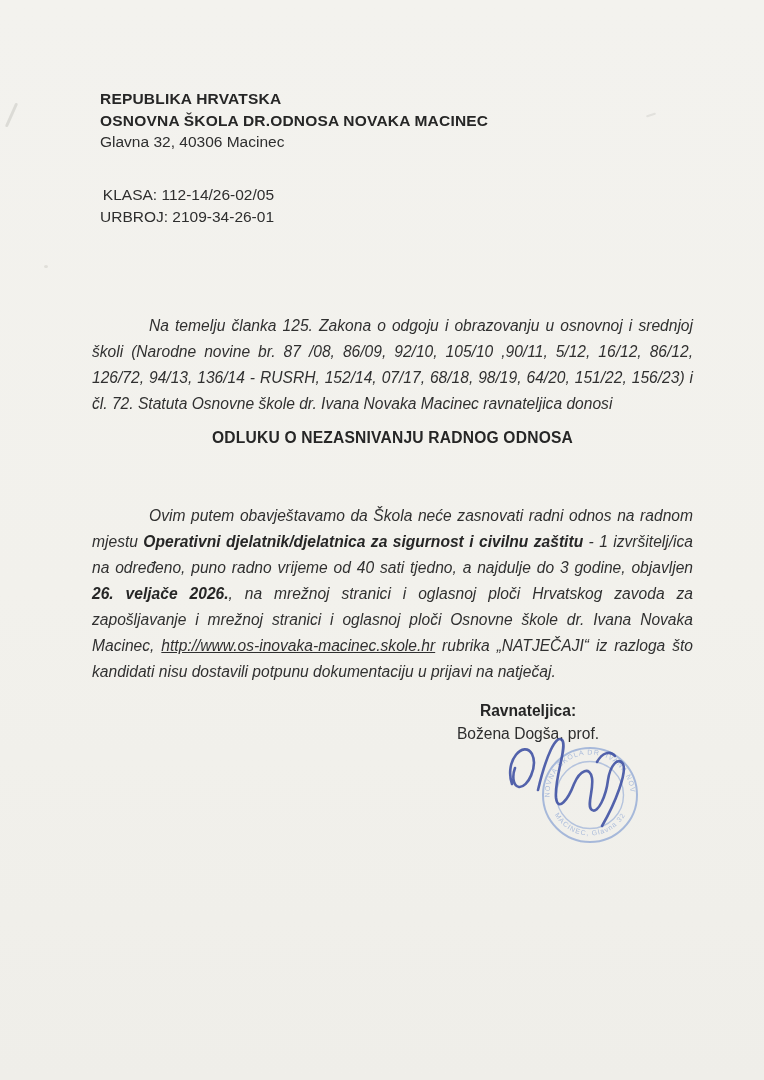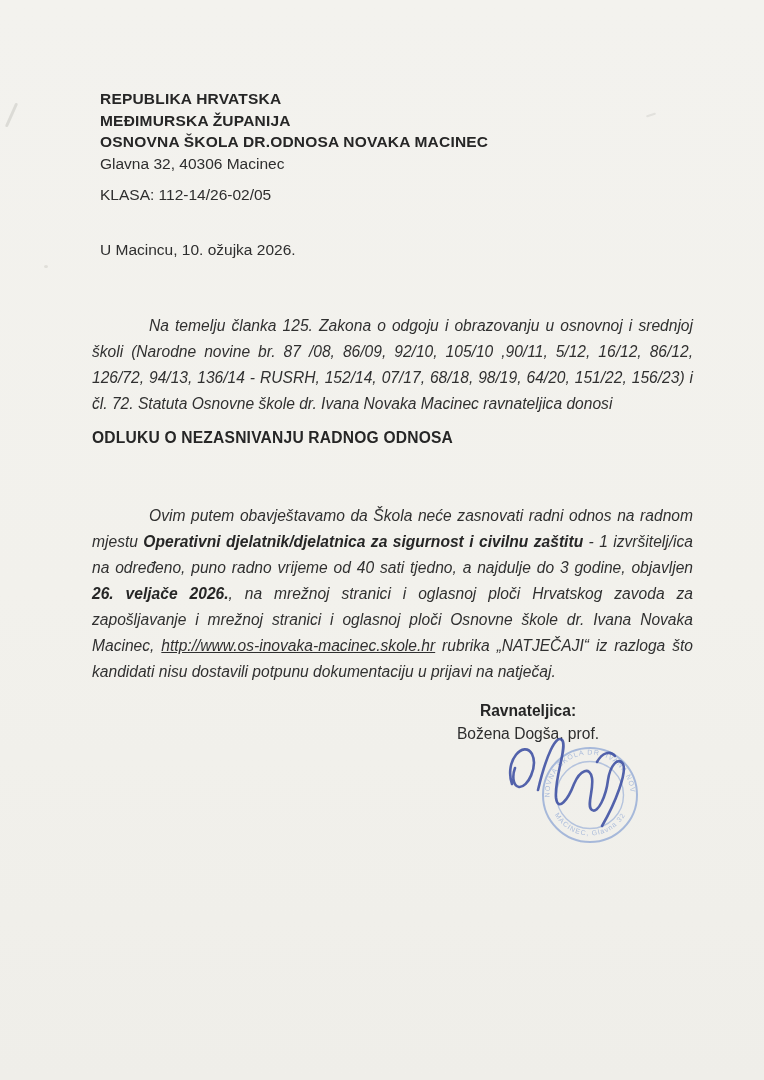--- a/index.html
+++ b/index.html
@@ -20,21 +20,21 @@
     position:absolute;left:92px;width:601px;
     font-size:15.6px;line-height:26px;text-align:justify;
     color:#303030;
     font-style:italic;
   }
   .para.indent{text-indent:57px;}
   #intro-para{top:297px;}
   #body-para{top:487px;}
   .doc-title{
     position:absolute;left:92px;top:429px;width:601px;
-    text-align:left;font-weight:bold;font-size:15.6px;
+    text-align:center;font-weight:bold;font-size:15.6px;
     letter-spacing:.2px;color:#262626;
   }
   .b{font-weight:bold;color:#262626;margin-top:40px;}
   .u{text-decoration:underline;}
   .sig-block{
     position:absolute;left:423px;top:699px;width:210px;
     text-align:center;font-size:15.6px;line-height:23px;
   }
   .sig-role{font-weight:bold;color:#262626;}
   .stamp-svg{position:absolute;left:528px;top:733px;opacity:.8;}
@@ -48,30 +48,29 @@
 <body>
 
 <div class="page">
 
   <div class="artifact a1"></div>
   <div class="artifact a2"></div>
   <div class="artifact a3"></div>
 
   <div class="header">
     <div class="hb">REPUBLIKA HRVATSKA</div>
-    <div class="hb">MEĐIMURSKA ŽUPANIJA</div>
     <div class="hb">OSNOVNA ŠKOLA DR.ODNOSA NOVAKA MACINEC</div>
     <div>Glavna 32, 40306 Macinec</div>
   </div>
 
   <div class="ref">
     <div>KLASA: 112-14/26-02/05</div>
+    <div>URBROJ: 2109-34-26-01</div>
   </div>
 
-  <div class="place-date">U Macincu, 10. ožujka 2026.</div>
 
   <p class="para indent" id="intro-para">Na temelju članka 125. Zakona o odgoju i obrazovanju u osnovnoj i srednjoj školi (Narodne novine br. 87 /08, 86/09, 92/10, 105/10 ,90/11, 5/12, 16/12, 86/12, 126/72, 94/13, 136/14 - RUSRH, 152/14, 07/17, 68/18, 98/19, 64/20, 151/22, 156/23) i čl. 72. Statuta Osnovne škole dr. Ivana Novaka Macinec ravnateljica donosi</p>
 
   <div class="doc-title">ODLUKU O NEZASNIVANJU RADNOG ODNOSA</div>
 
   <p class="para indent" id="body-para"><span>Ovim putem obavještavamo da Škola neće zasnovati radni odnos na radnom mjestu </span><span class="b">Operativni djelatnik/djelatnica za sigurnost i civilnu zaštitu</span><span> - 1 izvršitelj/ica na određeno, puno radno vrijeme od 40 sati tjedno, a najdulje do 3 godine, objavljen </span><span class="b">26. veljače 2026.</span><span>, na mrežnoj stranici  i oglasnoj ploči Hrvatskog zavoda za zapošljavanje i mrežnoj stranici i oglasnoj ploči Osnovne škole dr. Ivana Novaka Macinec, </span><span class="u">http://www.os-inovaka-macinec.skole.hr</span><span> rubrika „NATJEČAJI“ iz razloga što kandidati nisu dostavili potpunu dokumentaciju u prijavi na natječaj.</span></p>
 
   <div class="sig-block">
     <div class="sig-role">Ravnateljica:</div>
     <div>Božena Dogša, prof.</div>

